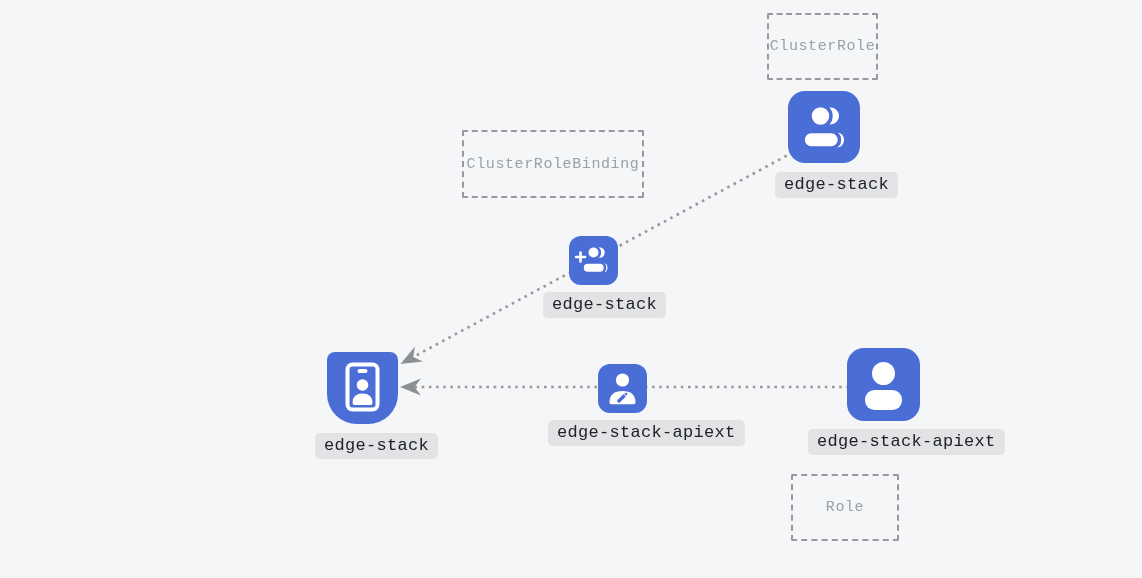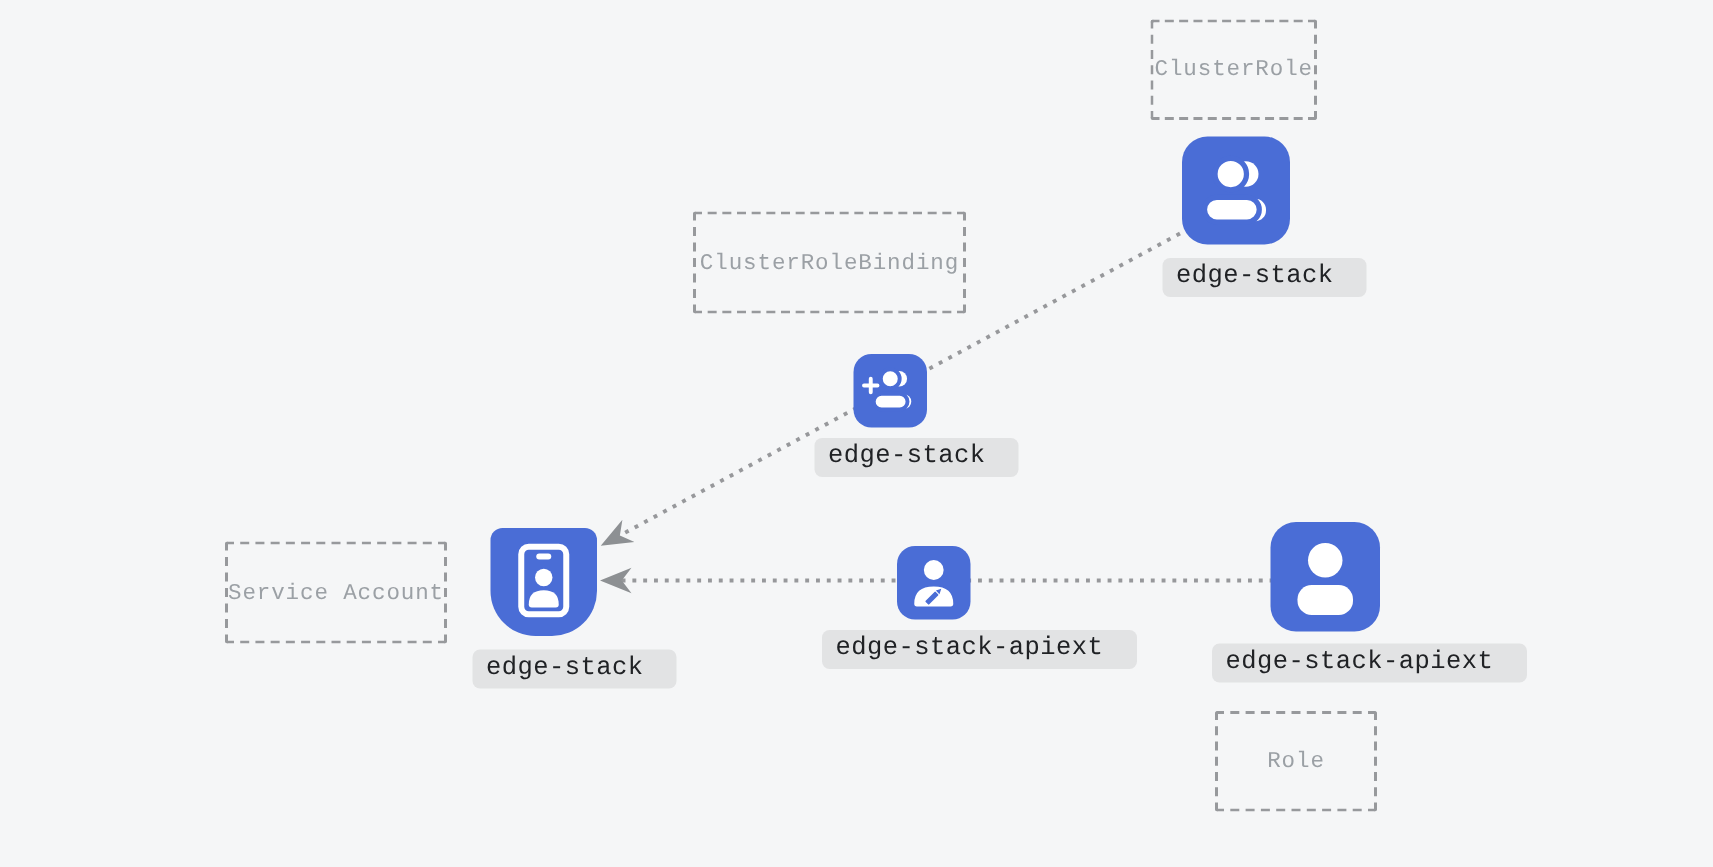--- a/index.html
+++ b/index.html
@@ -28,24 +28,24 @@
     position:absolute;
     border:2px dashed var(--box-border);
     border-radius:2px;
     display:flex;align-items:center;justify-content:center;
     color:var(--box-text);
     font-size:15px;letter-spacing:0.6px;
     box-sizing:border-box;
     white-space:nowrap;
   }
   #box-clusterrole{left:767px;top:13px;width:111px;height:67px;}
-  #box-clusterrolebinding{left:462px;top:141px;width:182px;height:68px;}
+  #box-clusterrolebinding{left:462px;top:130px;width:182px;height:68px;}
   #box-serviceaccount{left:150px;top:361px;width:148px;height:68px;}
   #box-rolebinding{left:573px;top:473px;width:107px;height:67px;}
-  #box-role{left:810px;top:474px;width:108px;height:67px;}
+  #box-role{left:791px;top:474px;width:108px;height:67px;}
 
   .node-icon{
     position:absolute;
     background:var(--node-blue);
     display:flex;align-items:center;justify-content:center;
   }
   #icon-cr{left:788px;top:91px;width:72px;height:72px;border-radius:17px;}
   #icon-crb{left:569px;top:236px;width:49px;height:49px;border-radius:12px;}
   #icon-sa{left:327px;top:352px;width:71px;height:72px;border-radius:8px 8px 30px 30px;}
   #icon-rb{left:598px;top:364px;width:49px;height:49px;border-radius:12px;}
@@ -56,21 +56,21 @@
   .glyph-stroke{stroke:var(--glyph);fill:none;stroke-linecap:round;}
   .glyph-front{fill:var(--glyph);stroke:var(--node-blue);}
   .glyph-card{stroke:var(--glyph);fill:none;}
   .glyph-blue{fill:var(--node-blue);}
 
   .node-label{
     position:absolute;
     background:var(--label-bg);
     color:var(--label-text);
     font-size:17px;letter-spacing:0.3px;
-    padding:3px 22px 4px 9px;
+    padding:3px 9px 4px 9px;
     border-radius:5px;
     white-space:nowrap;
   }
   #label-cr{left:775px;top:172px;}
   #label-crb{left:543px;top:292px;}
   #label-sa{left:315px;top:433px;}
   #label-rb{left:548px;top:420px;}
   #label-role{left:808px;top:429px;}
 </style>
 </head>
@@ -86,23 +86,20 @@
     </defs>
     <line class="edge-line" x1="812" y1="142" x2="404" y2="362" marker-end="url(#arrow)"></line>
     <line class="edge-line" x1="885" y1="387" x2="404" y2="387" marker-end="url(#arrow)"></line>
   </svg>
 
   <div class="type-box" id="box-clusterrole">
     <span>ClusterRole</span>
   </div>
   <div class="type-box" id="box-clusterrolebinding">
     <span>ClusterRoleBinding</span>
-  </div>
-  <div class="type-box" id="box-serviceaccount">
-    <span>Service Account</span>
   </div>
   <div class="type-box" id="box-role">
     <span>Role</span>
   </div>
 
   <div class="node-icon" id="icon-cr">
     <svg viewBox="0 0 72 72">
       <circle class="glyph-fill" cx="42.5" cy="25" r="8.5"></circle>
       <rect class="glyph-fill" x="33" y="41.5" width="23" height="15" rx="7.2"></rect>
       <circle class="glyph-front" cx="32.5" cy="25" r="10.5" stroke-width="3.5"></circle>

